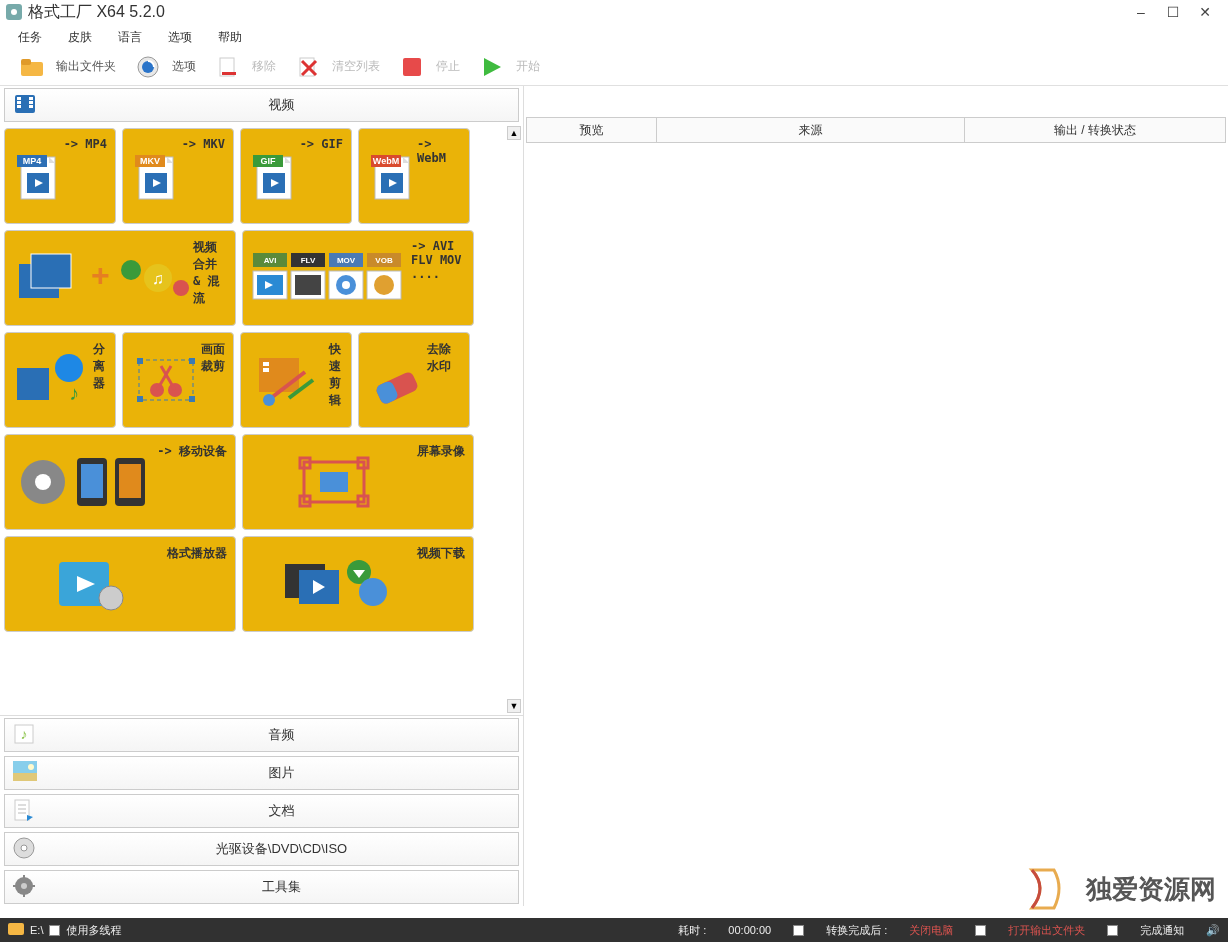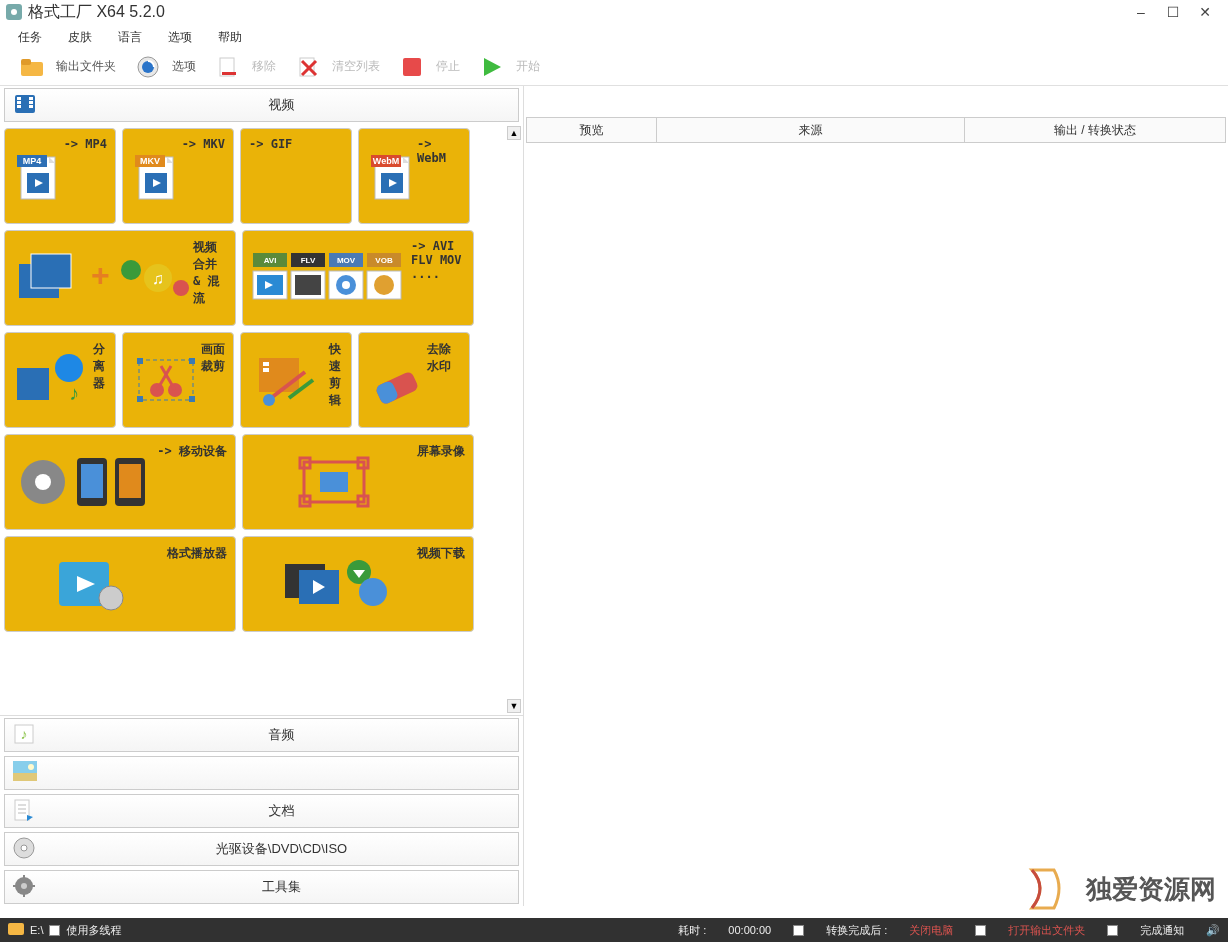--- a/index.html
+++ b/index.html
@@ -183,20 +183,30 @@
       <polygon points="36,8 42,14 36,14" fill="#ddd"></polygon>
       <rect x="4" y="6" width="30" height="12" fill="#e08a1c"></rect>
       <text x="19" y="15" font-size="9" fill="#fff" text-anchor="middle" font-weight="bold">MKV</text>
       <rect x="14" y="24" width="22" height="20" fill="#2a6fb5"></rect>
       <polygon points="22,30 30,34 22,38" fill="#fff"></polygon>
     </svg>
             </div>
     <div class="tile-label">-&gt; MKV</div>
           </div>
           <div class="tile w1">
+            <div class="tile-img">
+              <svg width="50" height="54">
+      <rect x="8" y="8" width="34" height="42" fill="#fff" stroke="#bbb"></rect>
+      <polygon points="36,8 42,14 36,14" fill="#ddd"></polygon>
+      <rect x="4" y="6" width="30" height="12" fill="#3a9a3a"></rect>
+      <text x="19" y="15" font-size="9" fill="#fff" text-anchor="middle" font-weight="bold">GIF</text>
+      <rect x="14" y="24" width="22" height="20" fill="#2a6fb5"></rect>
+      <polygon points="22,30 30,34 22,38" fill="#fff"></polygon>
+    </svg>
+            </div>
     <div class="tile-label">-&gt; GIF</div>
           </div>
           <div class="tile w1">
             <div class="tile-img">
               <svg width="50" height="54">
       <rect x="8" y="8" width="34" height="42" fill="#fff" stroke="#bbb"></rect>
       <polygon points="36,8 42,14 36,14" fill="#ddd"></polygon>
       <rect x="4" y="6" width="30" height="12" fill="#d94a2e"></rect>
       <text x="19" y="15" font-size="9" fill="#fff" text-anchor="middle" font-weight="bold">WebM</text>
       <rect x="14" y="24" width="22" height="20" fill="#2a6fb5"></rect>
@@ -351,20 +361,21 @@
             <text x="11" y="16" font-size="14" text-anchor="middle" fill="#8bc34a">♪</text>
           </svg></span>
       <span class="cat-label">音频</span>
     </div>
     <div class="cat-header">
       <span class="cat-icon"><svg width="24" height="20">
             <rect width="24" height="20" fill="#87ceeb"></rect>
             <rect y="12" width="24" height="8" fill="#e0c878"></rect>
             <circle cx="18" cy="6" r="3" fill="#fffacd"></circle>
           </svg></span>
+      <span class="cat-label">图片</span>
     </div>
     <div class="cat-header">
       <span class="cat-icon"><svg width="20" height="22">
             <rect x="2" y="1" width="14" height="20" fill="#fff" stroke="#ccc"></rect>
             <line x1="5" y1="6" x2="13" y2="6" stroke="#bbb"></line>
             <line x1="5" y1="10" x2="13" y2="10" stroke="#bbb"></line>
             <line x1="5" y1="14" x2="13" y2="14" stroke="#bbb"></line>
             <polygon points="14,16 20,18 14,22" fill="#2a8ad4"></polygon>
           </svg></span>
       <span class="cat-label">文档</span>

